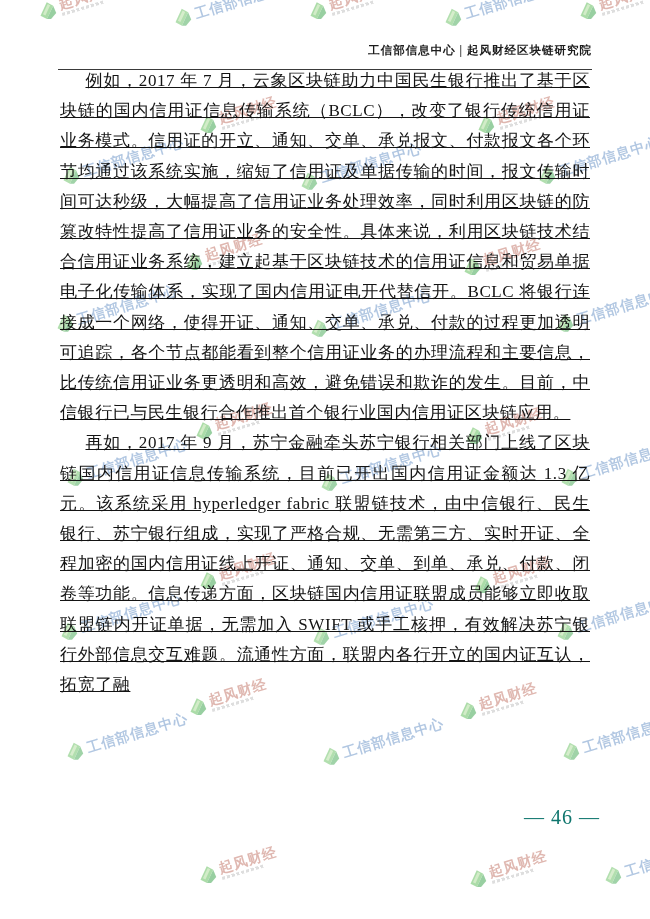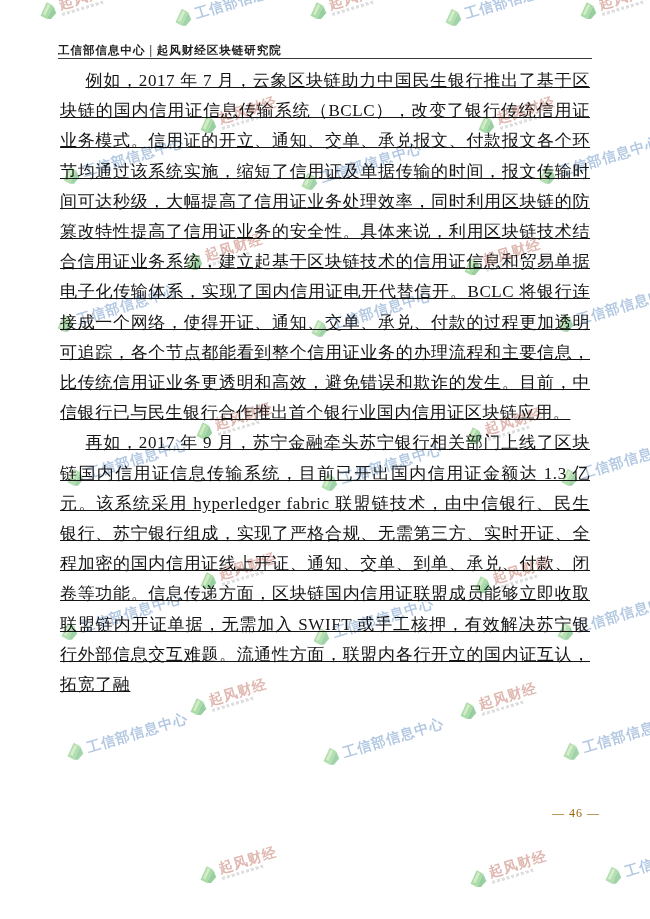--- a/index.html
+++ b/index.html
@@ -4,38 +4,38 @@
 <style>
   html,body{margin:0;padding:0;background:#e9e9e9;}
   .page{
     position:relative;width:650px;height:919px;background:#ffffff;
     overflow:hidden;margin:0 auto;
     font-family:"Liberation Serif","DejaVu Serif",serif;
   }
   
   .header{
     position:absolute;left:58px;top:40px;width:534px;
-    text-align:left;padding-bottom:0;
+    text-align:right;padding-bottom:11px;
     border-bottom:1.6px solid #3a3a3a;
   }
   .header-title{
     font-size:11.5px;font-weight:bold;color:#1c1c1c;letter-spacing:1px;
   }
   
   .content{
     position:absolute;left:60px;top:66px;width:530px;z-index:2;
     font-size:17px;line-height:30.2px;color:#141414;
     text-align:justify;letter-spacing:0.6px;
   }
   .content p.para{margin:0;}
   .content p.para.indent{text-indent:1.5em;text-decoration:underline;}
   
   .footer{
     position:absolute;right:50px;top:806px;z-index:2;
-    font-size:12px;color:#a16207;letter-spacing:1px;
+    font-size:20px;color:#0f766e;letter-spacing:1px;
   }
   
   .wm-layer{position:absolute;inset:0;z-index:1;pointer-events:none;}
   .wm{
     position:absolute;display:flex;align-items:center;gap:4px;
     transform:rotate(-17deg);white-space:nowrap;
   }
   .wm.a{opacity:.6;}
   .wm.b{opacity:.65;}
   .wm-logo{flex:0 0 auto;opacity:.75;}

